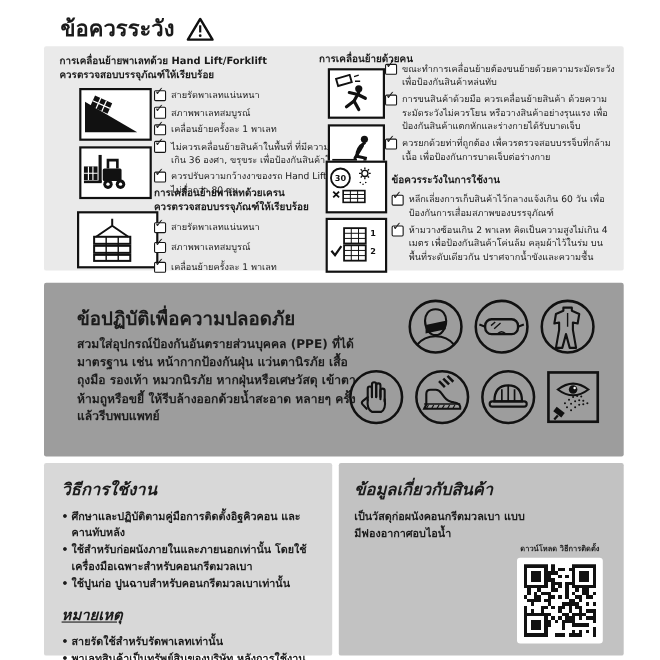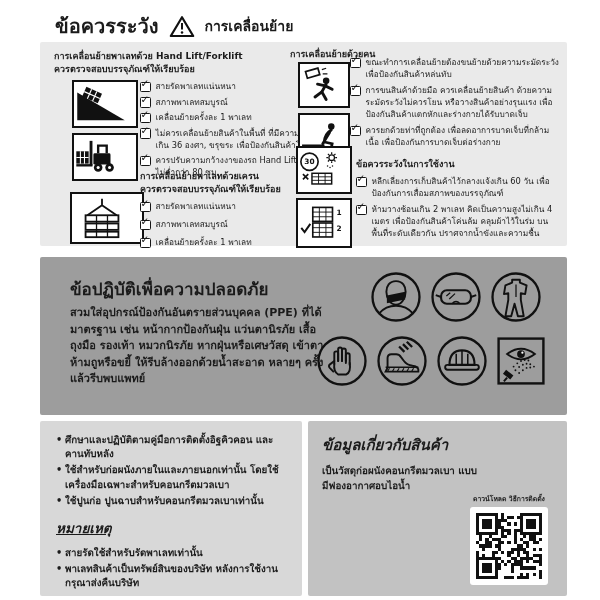--- a/index.html
+++ b/index.html
@@ -47,21 +47,20 @@
 
   <div class="hdr">
     <span class="t1">ข้อควรระวัง</span>
     <span>
       <svg width="26" height="23" viewBox="0 0 26 23">
         <path d="M13 2.2 L24.2 21 H1.8 Z" fill="none" stroke="#111" stroke-width="2.2" stroke-linejoin="round"></path>
         <rect x="12" y="8" width="2" height="6.5" fill="#111"></rect>
           <circle cx="13" cy="17.4" r="1.25" fill="#111"></circle>
       </svg>
     </span>
-    <span class="t2">การเคลื่อนย้าย</span>
   </div>
 
   <div class="panel-top">
 
     <div class="abs intro" style="left:14px;top:8px;width:235px;">
       <div>การเคลื่อนย้ายพาเลทด้วย Hand Lift/Forklift</div>
       <div>ควรตรวจสอบบรรจุภัณฑ์ให้เรียบร้อย</div>
     </div>
 
     <div class="abs" style="left:32px;top:38px;display:flex;flex-direction:column;gap:5px;">
@@ -180,21 +179,21 @@
       <div class="ck">
           <div class="cb"></div>
           <span>ขณะทำการเคลื่อนย้ายต้องขนย้ายด้วยความระมัดระวัง เพื่อป้องกันสินค้าหล่นทับ</span>
         </div>
       <div class="ck">
           <div class="cb"></div>
           <span>การขนสินค้าด้วยมือ ควรเคลื่อนย้ายสินค้า ด้วยความระมัดระวังไม่ควรโยน หรือวางสินค้าอย่างรุนแรง เพื่อป้องกันสินค้าแตกหักและร่างกายได้รับบาดเจ็บ</span>
         </div>
       <div class="ck">
           <div class="cb"></div>
-          <span>ควรยกด้วยท่าที่ถูกต้อง เพื่อลดอาการบาดเจ็บที่กล้ามเนื้อ เพื่อป้องกันการบาดเจ็บต่อร่างกาย</span>
+          <span>ควรยกด้วยท่าที่ถูกต้อง เพื่ควรตรวจสอบบรรจ็บที่กล้ามเนื้อ เพื่อป้องกันการบาดเจ็บต่อร่างกาย</span>
         </div>
     </div>
 
     <div class="abs" style="left:256px;top:104px;display:flex;flex-direction:column;gap:4px;">
       <div class="iconbox" style="width:52px;height:44px;">
         <svg width="46" height="38" viewBox="0 0 56 46">
           <circle cx="14" cy="13" r="10.5" fill="none" stroke="#111" stroke-width="2"></circle>
           <text x="14" y="16" font-size="9" font-weight="bold" text-anchor="middle" fill="#111">30</text>
           <g stroke="#111" stroke-width="1.5" fill="none">
             <circle cx="41" cy="8" r="3.4"></circle>
@@ -329,20 +328,21 @@
               <circle cx="37" cy="34" r="1"></circle>
               <circle cx="41" cy="33" r="1"></circle>
           </g>
         </svg>
       </span>
     </div>
   </div>
 
   <div class="panel-bl">
     <div class="bp-inner">
+      <div class="bp-title">วิธีการใช้งาน</div>
       <div>
         <div class="bu">ศึกษาและปฏิบัติตามคู่มือการติดตั้งอิฐคิวคอน และคานทับหลัง</div>
         <div class="bu">ใช้สำหรับก่อผนังภายในและภายนอกเท่านั้น โดยใช้เครื่องมือเฉพาะสำหรับคอนกรีตมวลเบา</div>
         <div class="bu">ใช้ปูนก่อ ปูนฉาบสำหรับคอนกรีตมวลเบาเท่านั้น</div>
       </div>
       <div class="note-title">หมายเหตุ</div>
       <div>
         <div class="bu">สายรัดใช้สำหรับรัดพาเลทเท่านั้น</div>
         <div class="bu">พาเลทสินค้าเป็นทรัพย์สินของบริษัท หลังการใช้งานกรุณาส่งคืนบริษัท</div>
       </div>

